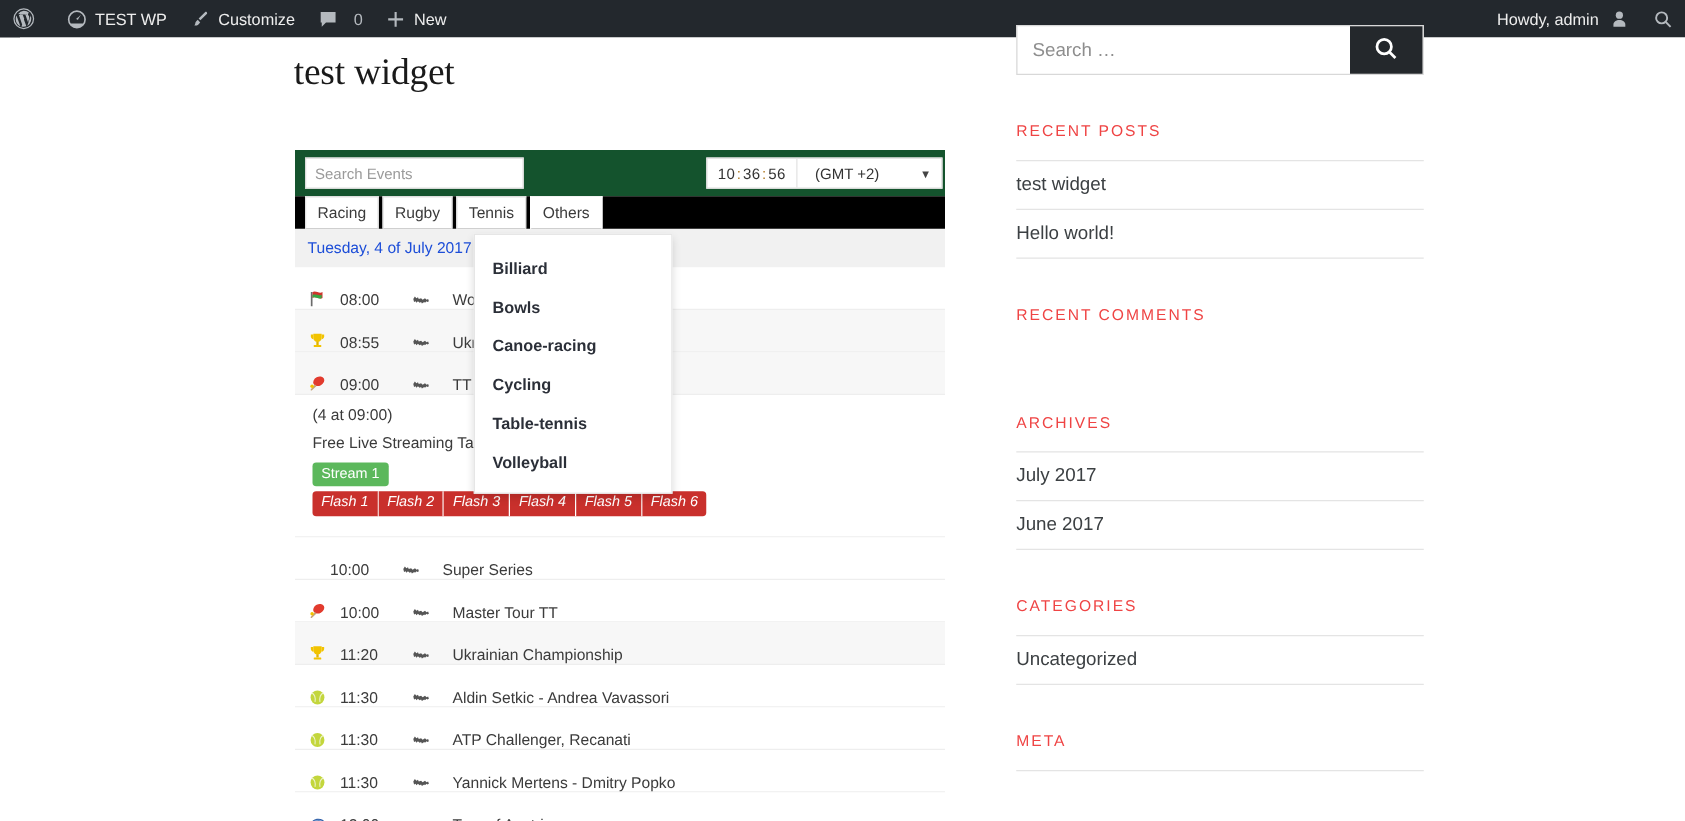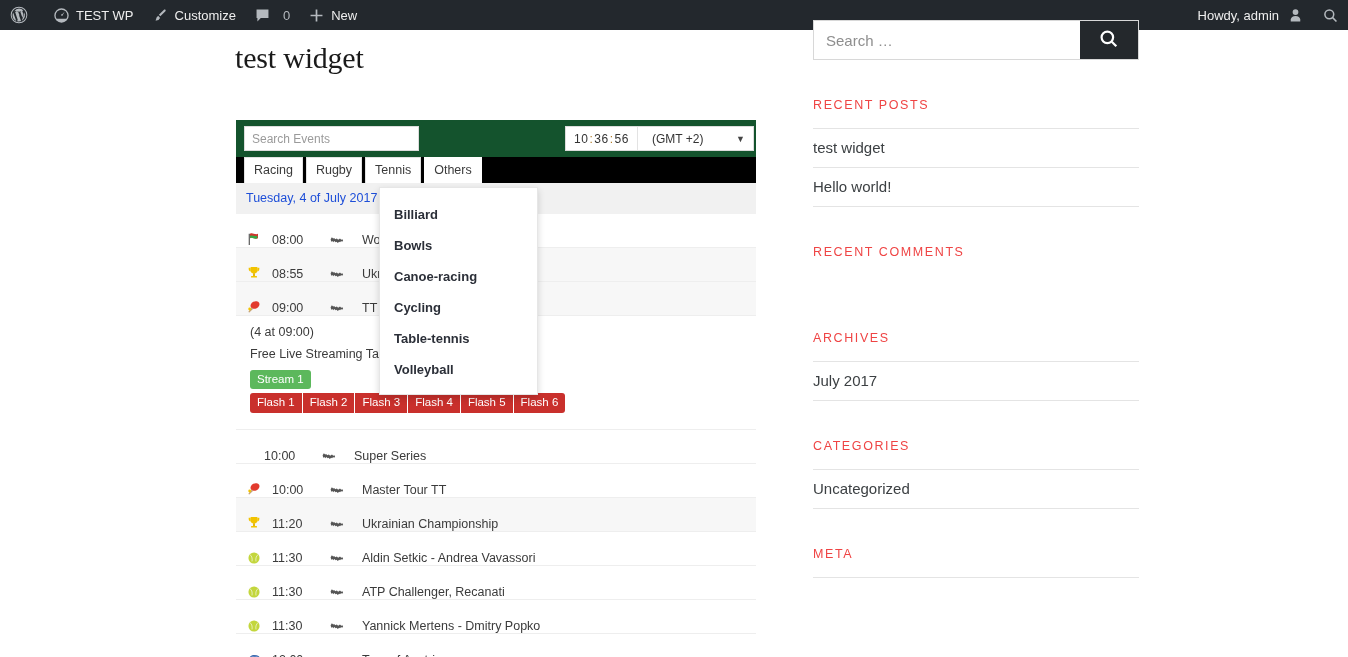--- a/index.html
+++ b/index.html
@@ -216,21 +216,21 @@
   .badge {
     font-size: 11.5px;
     color:#ffffff;
     padding: 2px 7px 3px 7px;
     border-radius: 3px;
     cursor:pointer;
     white-space:nowrap;
     line-height: 1.25;
   }
   .badge-green { background:#5cb85c; }
-  .badge-row.flash .badge { border-radius:0; border-right:1px solid #ffffff; }
+  .badge-row.flash .badge { border-radius:0; border-right:1px solid #ffffff;font-style:italic; }
   .badge-row.flash .badge:first-child { border-radius: 3px 0 0 3px; }
   .badge-row.flash .badge:last-child { border-radius: 0 3px 3px 0; border-right:none; }
   .badge-red { background:#c9302c; }
 
   
   #sidebar {
     position:absolute;
     left: 797px; top: 0;
     width: 326px;
   }
@@ -602,20 +602,23 @@
       <h2 class="widget-title">Recent Comments</h2>
       <div class="empty-gap"></div>
     </div>
 
     <div class="widget-block">
       <h2 class="widget-title">Archives</h2>
       <ul class="wlist">
         <li>
             <a href="#">July 2017</a>
           </li>
+        <li>
+            <a href="#">June 2017</a>
+          </li>
       </ul>
     </div>
 
     <div class="widget-block">
       <h2 class="widget-title">Categories</h2>
       <ul class="wlist">
         <li>
             <a href="#">Uncategorized</a>
           </li>
       </ul>

